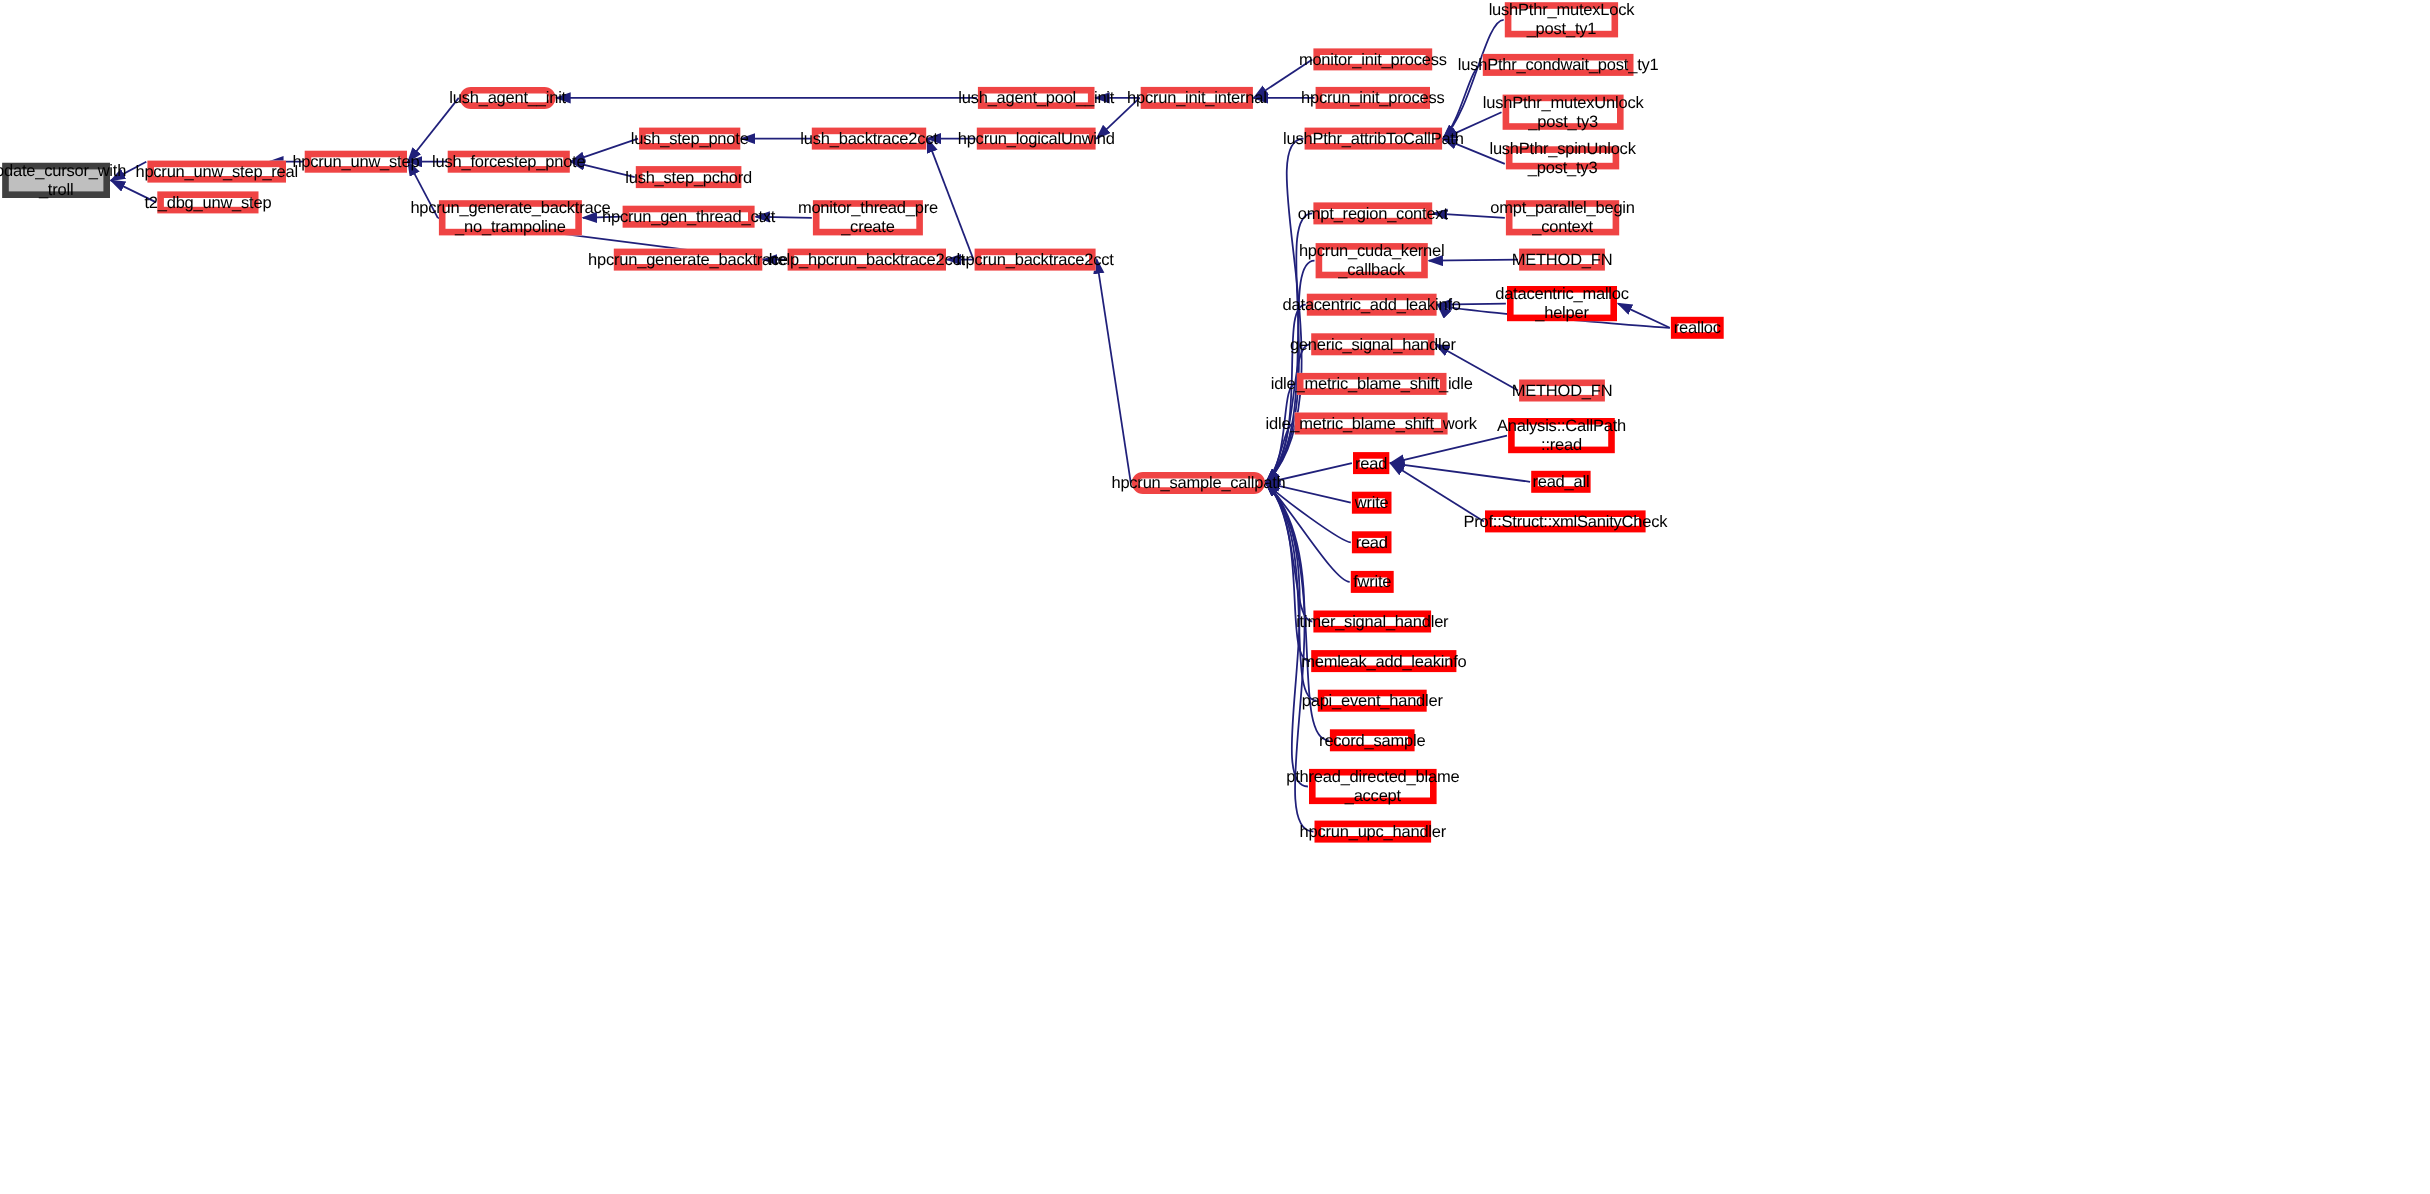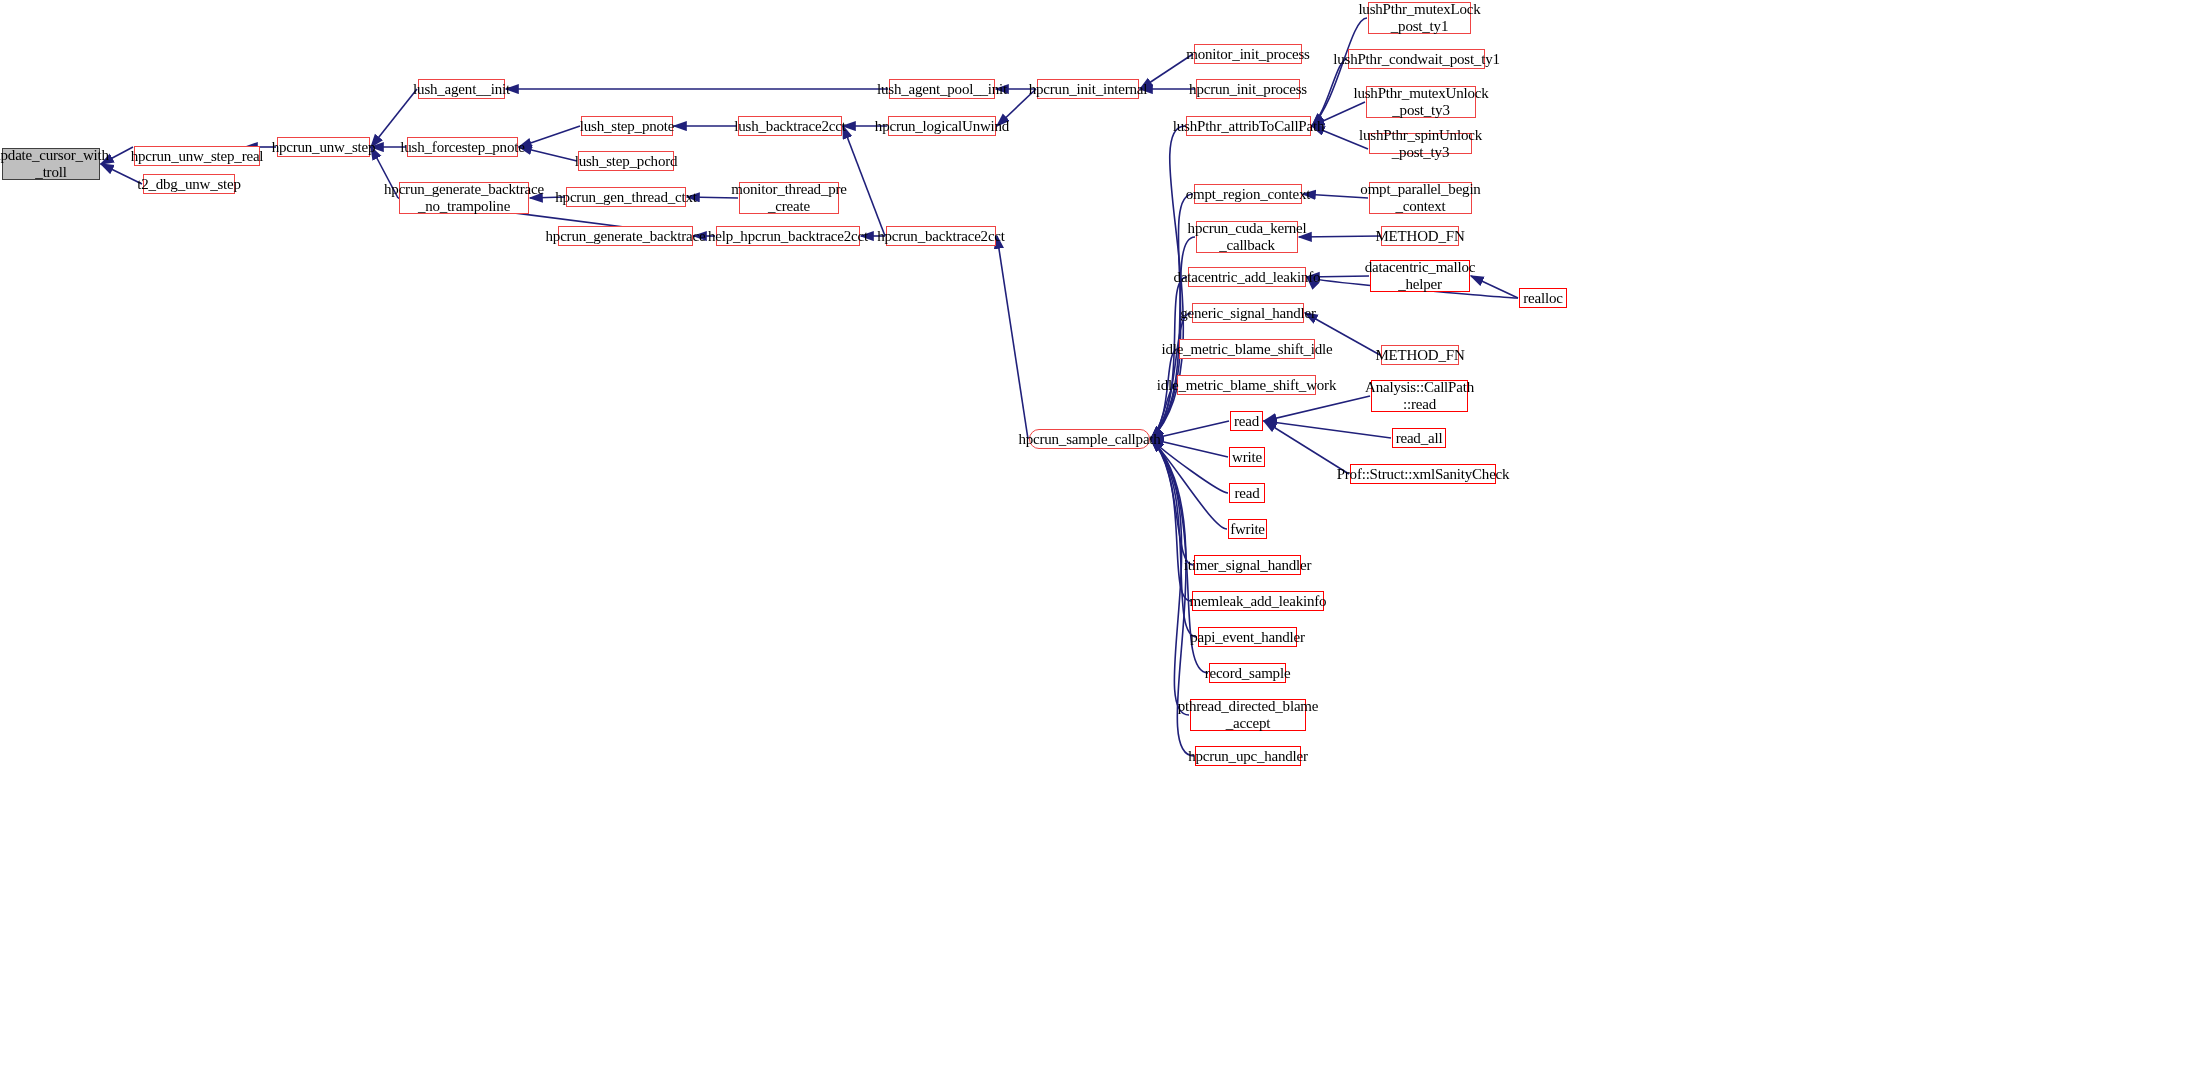--- a/index.html
+++ b/index.html
@@ -1,22 +1,22 @@
 <!DOCTYPE html>
 <html><head>
 <meta charset="utf-8">
 <style>
   html,body{margin:0;padding:0;background:#ffffff;}
   #canvas{position:relative;width:2209px;height:1085px;background:#fff;
           font-family:"Liberation Sans","DejaVu Sans",sans-serif;overflow:hidden;}
   svg.edges{position:absolute;left:0;top:0;width:2209px;height:1085px;pointer-events:none;}
   .node{position:absolute;box-sizing:border-box;display:flex;align-items:center;
         justify-content:center;text-align:center;background:#ffffff;
-        border:1px solid #ef4444;font-size:15px;line-height:17px;color:#000;
-        letter-spacing:-0.2px;white-space:pre-line;padding:0 4px;font-family:Liberation Serif, serif;}
+        border:6px solid #ef4444;font-size:15px;line-height:17px;color:#000;
+        letter-spacing:-0.2px;white-space:pre-line;padding:0 4px;}
   .node.red{border-color:#ff0000;}
   .node.cur{background:#bfbfbf;border-color:#404040;}
 </style>
 </head>
 <body>
 
 <div id="canvas">
   <svg class="edges">
     <defs>
       <marker id="arrow" markerWidth="9" markerHeight="9" refX="8" refY="3.2" orient="auto" markerUnits="strokeWidth">
@@ -77,21 +77,21 @@
         <path d="M1391,438 L1264,421" fill="none" stroke="#20207a" stroke-width="1.6" marker-end="url(#arrow)"></path>
         <path d="M1349,474 L1264,421" fill="none" stroke="#20207a" stroke-width="1.6" marker-end="url(#arrow)"></path>
       </g>
   </svg>
   <div id="node-layer">
       <div class="node cur" style="left: 2px; top: 148px; width: 98px; height: 32px;">update_cursor_with
 _troll</div>
       <div class="node" style="left: 134px; top: 146px; width: 126px; height: 20px;">hpcrun_unw_step_real</div>
       <div class="node" style="left: 143px; top: 174px; width: 92px; height: 20px;">t2_dbg_unw_step</div>
       <div class="node" style="left: 277px; top: 137px; width: 93px; height: 20px;">hpcrun_unw_step</div>
-      <div class="node" style="left: 418px; top: 79px; width: 87px; height: 20px;">lush_agent__init</div>
+      <div class="node" style="left: 418px; top: 79px; width: 87px; height: 20px; border-radius: 10px;">lush_agent__init</div>
       <div class="node" style="left: 407px; top: 137px; width: 111px; height: 20px;">lush_forcestep_pnote</div>
       <div class="node" style="left: 399px; top: 182px; width: 130px; height: 32px;">hpcrun_generate_backtrace
 _no_trampoline</div>
       <div class="node" style="left: 558px; top: 226px; width: 135px; height: 20px;">hpcrun_generate_backtrace</div>
       <div class="node" style="left: 581px; top: 116px; width: 92px; height: 20px;">lush_step_pnote</div>
       <div class="node" style="left: 578px; top: 151px; width: 96px; height: 20px;">lush_step_pchord</div>
       <div class="node" style="left: 566px; top: 187px; width: 120px; height: 20px;">hpcrun_gen_thread_ctxt</div>
       <div class="node" style="left: 738px; top: 116px; width: 104px; height: 20px;">lush_backtrace2cct</div>
       <div class="node" style="left: 739px; top: 182px; width: 100px; height: 32px;">monitor_thread_pre
 _create</div>

